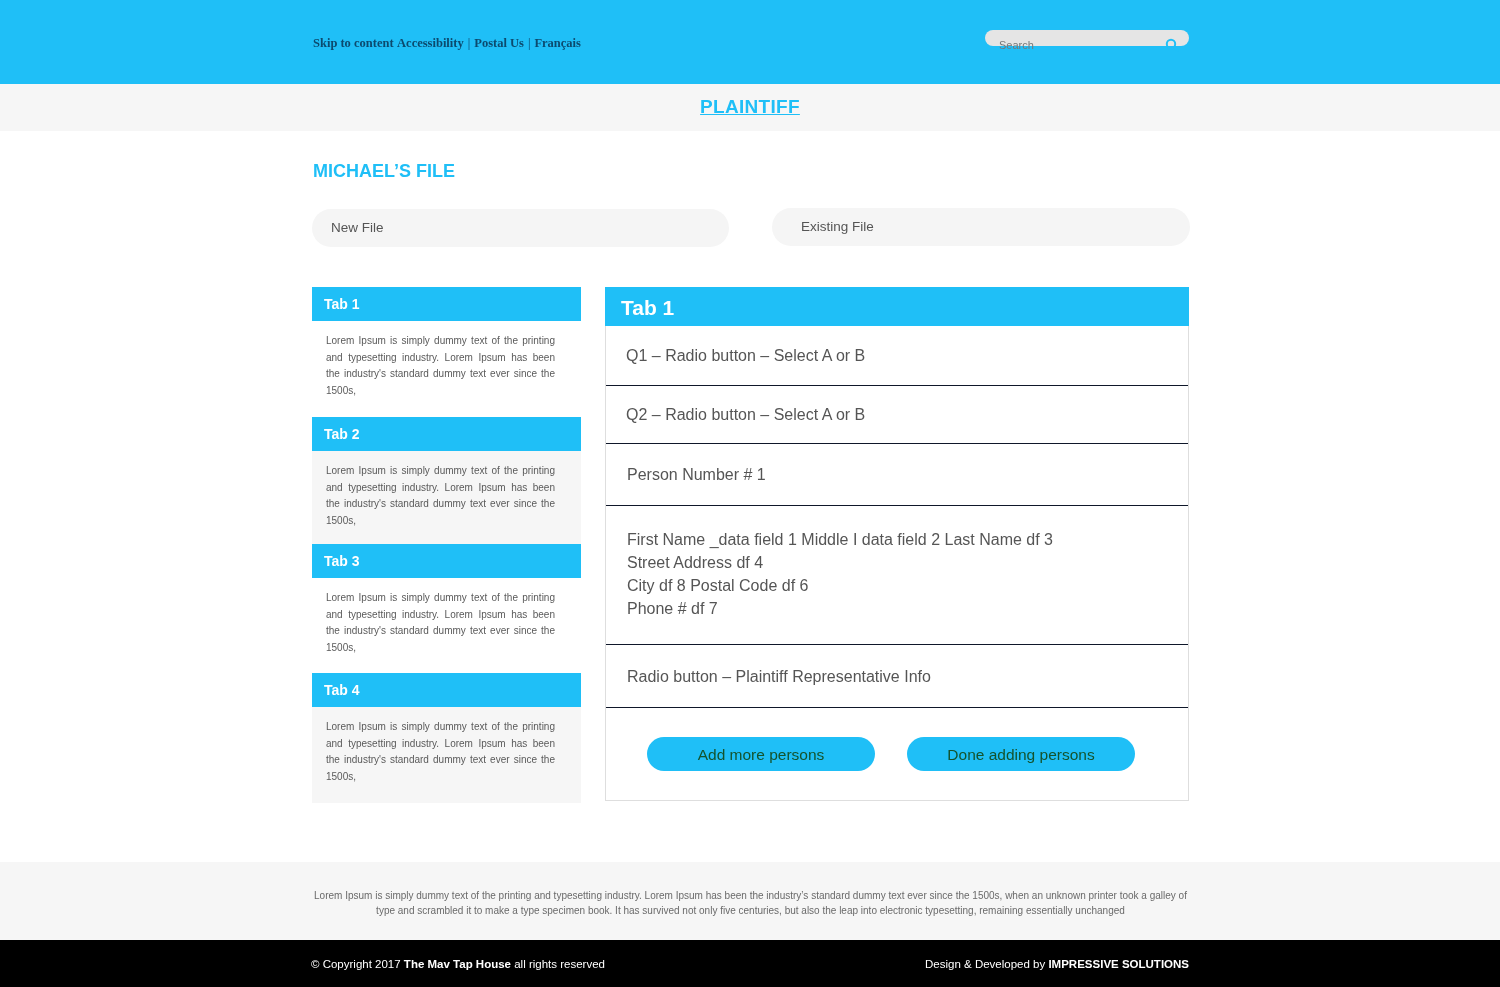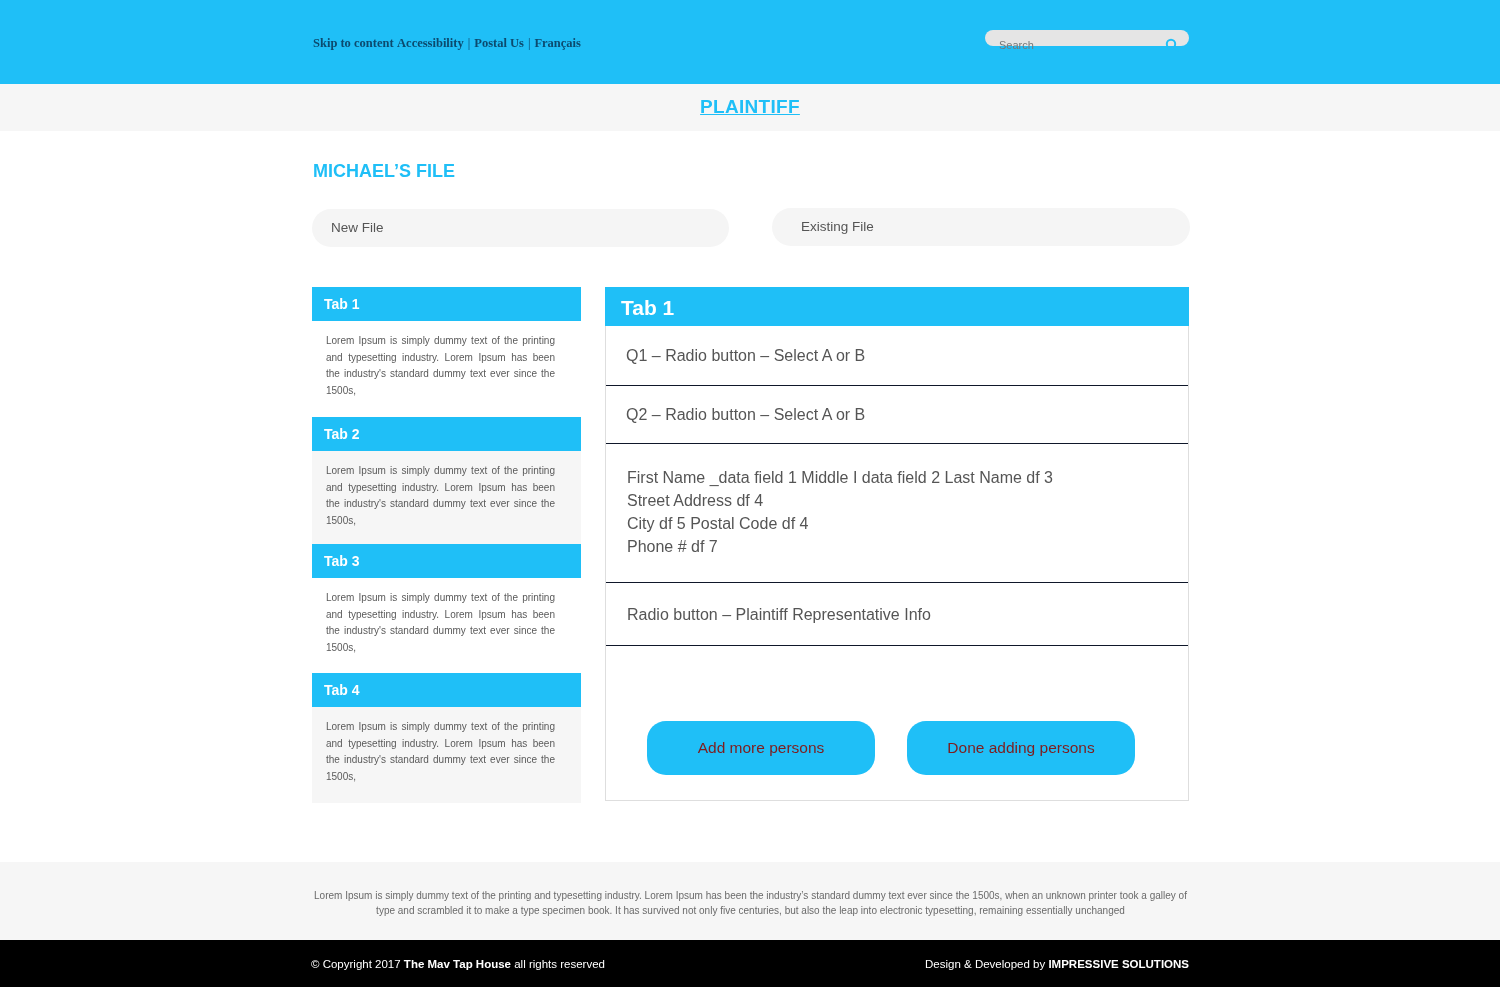--- a/index.html
+++ b/index.html
@@ -30,21 +30,21 @@
   .side-tab.grey .body { background: #f6f6f6; }
 
   .panel { position: absolute; left: 605px; top: 287px; width: 584px; height: 514px; border: 1px solid #dedede; background: #fff; }
   .panel .phead { height: 39px; background: #1fbff7; color: #fff; font-weight: bold; font-size: 21px; line-height: 42px; padding-left: 16px; margin: -1px -1px 0 -1px; }
   .row { border-bottom: 1px solid #0f172a; font-size: 16px; color: #555; padding-left: 20px; }
   .row.r1 { height: 60px; line-height: 60px; }
   .row.r2 { height: 58px; line-height: 58px; }
   .row.r3 { height: 62px; line-height: 62px; padding-left: 21px; }
   .row.r4 { height: 139px; padding-top: 22px; line-height: 23px; padding-left: 21px; }
   .row.r5 { height: 63px; line-height: 64px; padding-left: 21px; }
-  .btn { position: absolute; top: 433px; height: 54px; width: 228px; border-radius: 19px; background: #1fbff7; color: #7f1d1d; font-size: 15.5px; text-align: center; line-height: 36px; border: none; cursor: pointer; font-family: "Liberation Sans", sans-serif; }
+  .btn { position: absolute; top: 449px; height: 34px; width: 228px; border-radius: 19px; background: #1fbff7; color: #14532d; font-size: 15.5px; text-align: center; line-height: 36px; border: none; cursor: pointer; font-family: "Liberation Sans", sans-serif; }
   .btn.add { left: 41px; }
   .btn.done { left: 301px; }
 
   .footer-text { position: absolute; left: 0; top: 862px; width: 1500px; height: 78px; background: #f6f6f6; }
   .footer-text p { position: absolute; left: 312px; width: 877px; top: 27px; font-size: 10px; line-height: 14.5px; text-align: center; color: #6a6a6a; }
   .footer { position: absolute; left: 0; top: 940px; width: 1500px; height: 47px; background: #000000; color: #fff; font-size: 11.5px; }
   .footer .left { position: absolute; left: 311px; top: 18px; }
   .footer .right { position: absolute; right: 311px; top: 18px; }
   .footer b { font-weight: bold; }
 </style>
@@ -91,24 +91,25 @@
   <div class="side-tab grey" style="top:386px;">
     <div class="head">Tab 4</div>
     <div class="body" style="height:96px;">Lorem Ipsum is simply dummy text of the printing and typesetting industry. Lorem Ipsum has been the industry's standard dummy text ever since the 1500s,</div>
   </div>
 </div>
 
 <div class="panel">
   <div class="phead">Tab 1</div>
   <div class="row r1">Q1 – Radio button – Select A or B</div>
   <div class="row r2">Q2 – Radio button – Select A or B</div>
+  <div class="row r3">Person Number # 1</div>
   <div class="row r4">
     <div>First Name _data field 1 Middle I data field 2 Last Name  df 3</div>
     <div>Street Address df 4</div>
-    <div>City df 5 Postal Code df 4</div>
+    <div>City df 8 Postal Code df 6</div>
     <div>Phone # df 7</div>
   </div>
   <div class="row r5">Radio button – Plaintiff Representative Info</div>
   <button class="btn add">Add more persons</button>
   <button class="btn done">Done adding persons</button>
 </div>
 
 <div class="footer-text">
   <p>Lorem Ipsum is simply dummy text of the printing and typesetting industry. Lorem Ipsum has been the industry’s standard dummy text ever since the 1500s, when an unknown printer took a galley of type and scrambled it to make a type specimen book. It has survived not only five centuries, but also the leap into electronic typesetting, remaining essentially unchanged</p>
 </div>

